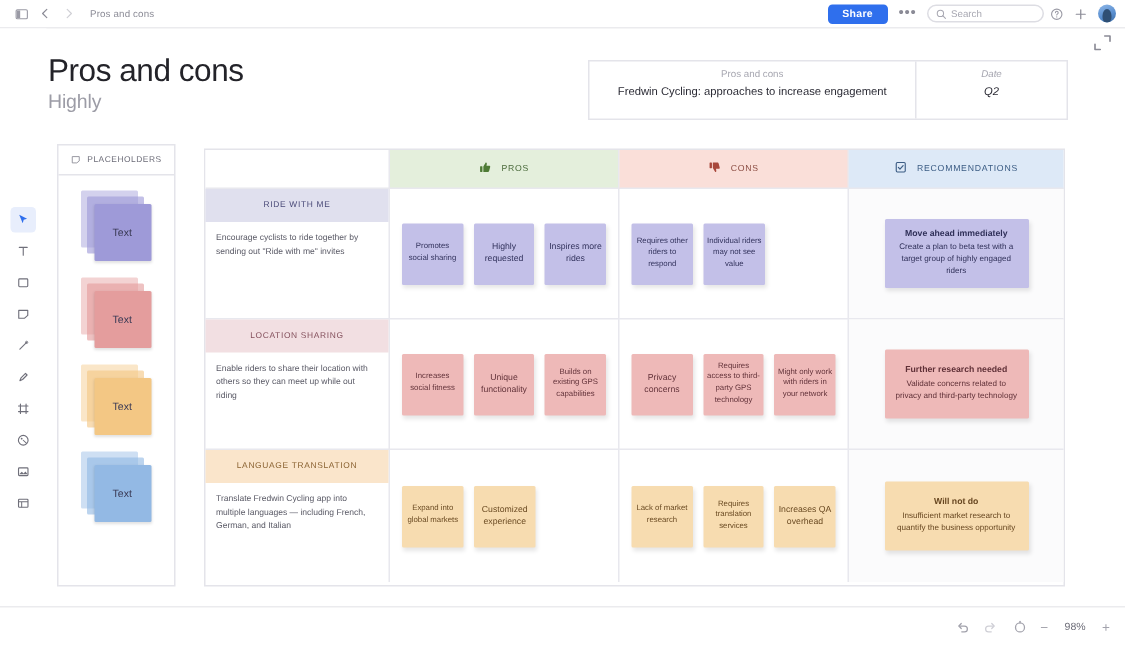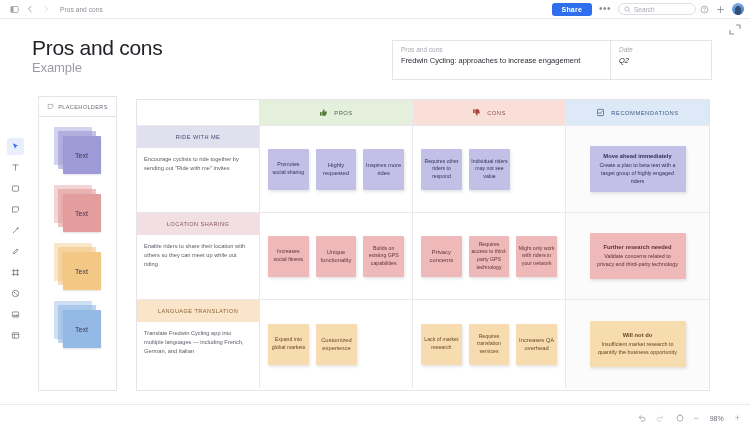--- a/index.html
+++ b/index.html
@@ -69,21 +69,21 @@
   }
   .expand-icon {
     position: absolute; right: 8px; top: 22px; width: 14px; height: 13px; cursor: pointer;
   }
 
   
   .meta-card {
     position: absolute; left: 392px; top: 40px; width: 320px; height: 40px;
     border: 1px solid #e4e4ea; background: #fff; display: flex;
   }
-  .meta-cell { padding: 5px 8px; display: flex; flex-direction: column; gap: 3px; }
+  .meta-cell { padding: 5px 8px; display: flex; flex-direction: column; gap: 3px; align-items: center; }
   .meta-cell.main { flex: 1 1 auto; border-right: 1px solid #e4e4ea; }
   .meta-cell.date { width: 100px; font-style: italic; }
   .meta-label { font-size: 6.5px; color: #a6a6b0; }
   .meta-value { font-size: 7.5px; color: #2b2b35; }
 
   
   .ph-panel {
     position: absolute; left: 38px; top: 96px; width: 79px; height: 295px;
     border: 1px solid #e4e4ea; background: #fff;
   }
@@ -270,21 +270,21 @@
   </div>
   <div class="tool">
     <svg width="9" height="9" viewBox="0 0 12 12">
         <rect x="1.8" y="2.4" width="8.4" height="7.2" rx=".8" fill="none" stroke="#6f6f7a" stroke-width="1"></rect>
         <path d="M1.8 4.6h8.4M4.6 4.6v5" stroke="#6f6f7a" stroke-width=".9"></path>
       </svg>
   </div>
 </div>
 
 <h1 class="doc-title">Pros and cons</h1>
-<div class="doc-sub">Example</div>
+<div class="doc-sub">Highly</div>
 
 <div class="expand-icon">
   <svg width="14" height="13" viewBox="0 0 14 13">
       <path d="M8.5 2h3.5v3.5" fill="none" stroke="#8b8b96" stroke-width="1.1" stroke-linecap="round" stroke-linejoin="round"></path>
       <path d="M5.5 11H2V7.5" fill="none" stroke="#8b8b96" stroke-width="1.1" stroke-linecap="round" stroke-linejoin="round"></path>
     </svg>
 </div>
 
 <div class="meta-card">
   <div class="meta-cell main">

